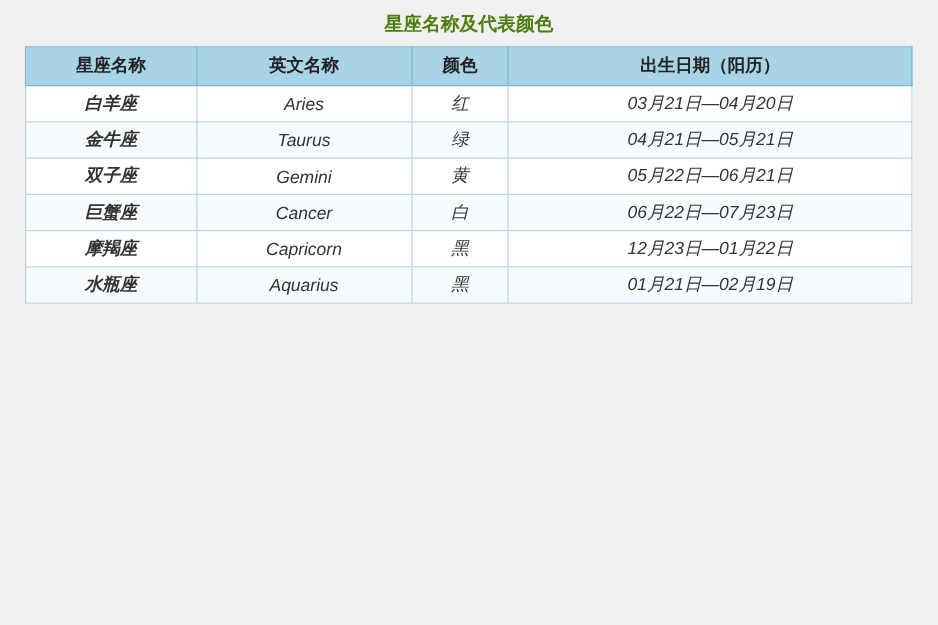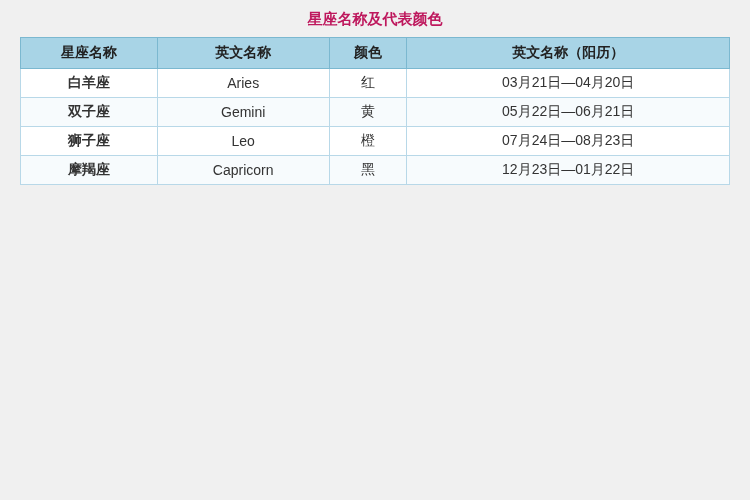--- a/index.html
+++ b/index.html
@@ -19,21 +19,21 @@
       font-family: 'SimSun', 'Microsoft YaHei', sans-serif;
     }
 
     .container {
       width: 100%;
     }
 
     .title {
       text-align: center;
       font-size: 15px;
-      color: #be185d;
+      color: #4d7c0f;
       margin-bottom: 8px;
       font-weight: bold;
     }
 
     table {
       width: 100%;
       border-collapse: collapse;
       background: #fff;
     }
 
@@ -57,63 +57,76 @@
     tbody tr:nth-child(even) {
       background-color: #f7fbfd;
     }
 
     tbody td {
       border: 1px solid #b8d8e8;
       padding: 5px 10px;
       text-align: center;
       font-size: 14px;
       color: #333;
+      font-style: italic;
     }
 
     tbody td:first-child {
       font-weight: bold;
     }
 
     tbody td:nth-child(2) {
     }
   </style>
 </head>
 <body>
 
 <div class="container">
   <div class="title">星座名称及代表颜色</div>
   <table>
     <thead>
       <tr>
         <th>星座名称</th>
         <th>英文名称</th>
         <th>颜色</th>
-        <th>英文名称（阳历）</th>
+        <th>出生日期（阳历）</th>
       </tr>
     </thead>
     <tbody id="table-body">
     <tr>
           <td>白羊座</td>
           <td>Aries</td>
           <td>红</td>
           <td>03月21日—04月20日</td>
         </tr>
         <tr>
+          <td>金牛座</td>
+          <td>Taurus</td>
+          <td>绿</td>
+          <td>04月21日—05月21日</td>
+        </tr>
+        <tr>
           <td>双子座</td>
           <td>Gemini</td>
           <td>黄</td>
           <td>05月22日—06月21日</td>
         </tr>
         <tr>
-          <td>狮子座</td>
-          <td>Leo</td>
-          <td>橙</td>
-          <td>07月24日—08月23日</td>
+          <td>巨蟹座</td>
+          <td>Cancer</td>
+          <td>白</td>
+          <td>06月22日—07月23日</td>
         </tr>
         <tr>
           <td>摩羯座</td>
           <td>Capricorn</td>
           <td>黑</td>
           <td>12月23日—01月22日</td>
         </tr>
+        <tr>
+          <td>水瓶座</td>
+          <td>Aquarius</td>
+          <td>黑</td>
+          <td>01月21日—02月19日</td>
+        </tr>
       </tbody>
   </table>
 </div>
 
 </body></html>

